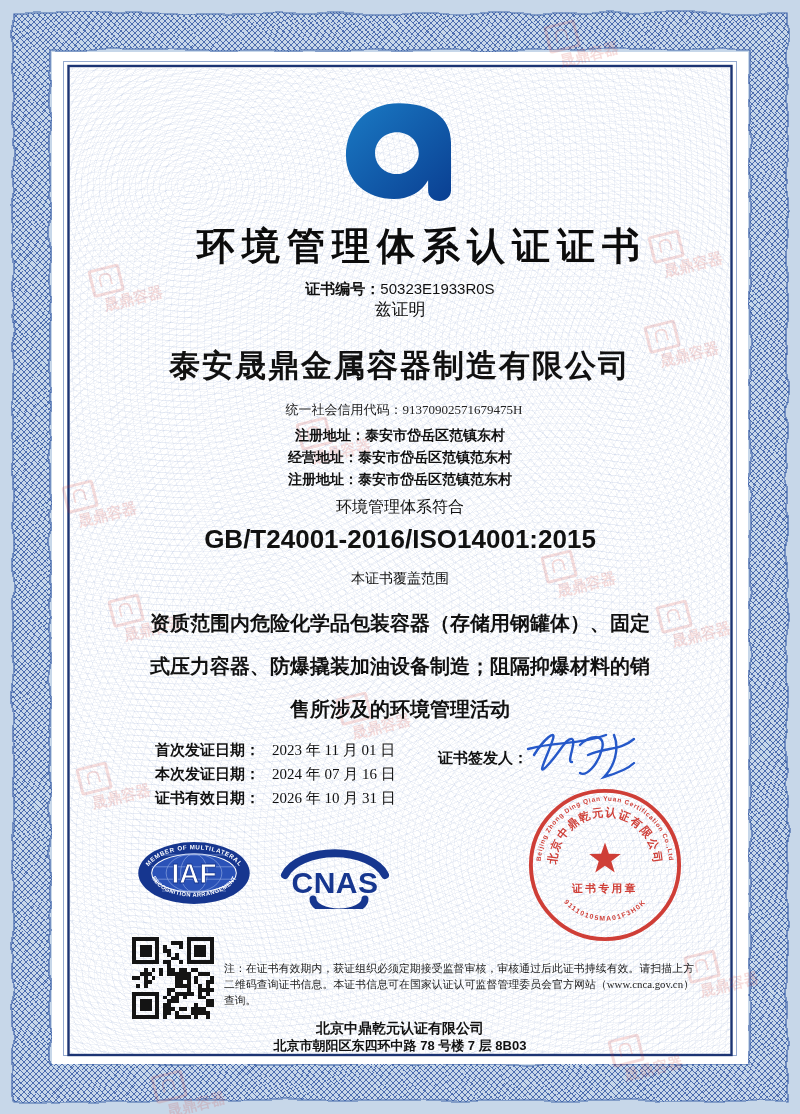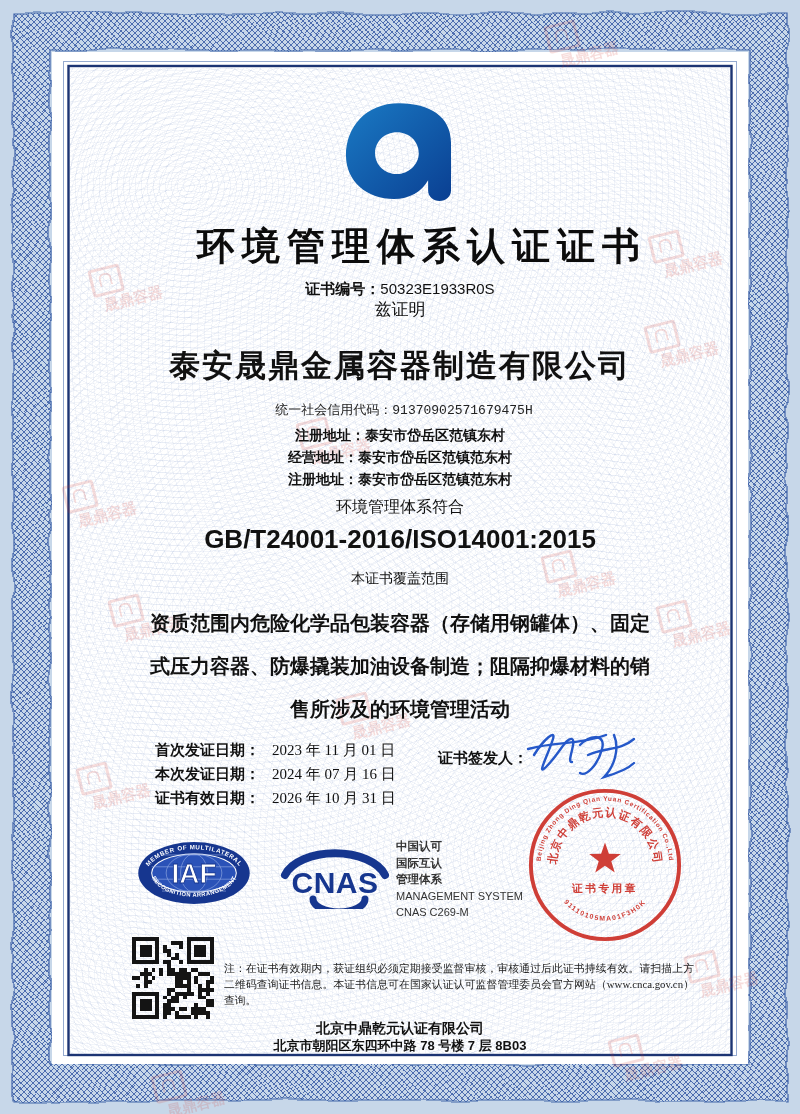--- a/index.html
+++ b/index.html
@@ -19,21 +19,21 @@
   .wm-box{width:26px;height:22px;border:3px solid #d0342c;border-radius:3px;position:relative;}
   .wm-box i{position:absolute;left:6px;top:3px;width:9px;height:11px;border:2.5px solid #d0342c;border-top-left-radius:6px;border-top-right-radius:6px;border-bottom:0;}
   .wm-text{font-size:15px;font-weight:700;margin:1px 0 0 8px;white-space:nowrap;}
   .content{position:absolute;inset:0;z-index:4;}
   .ctr{left:0;right:0;text-align:center;}
   .title{top:221px;font-size:38px;font-weight:900;letter-spacing:7px;color:#0c0c0c;padding-left:44px;}
   .certno{top:280px;font-size:15px;}
   .certno b{font-weight:700;}
   .certify{top:298px;font-size:17px;}
   .company{top:345px;font-size:31px;font-weight:600;letter-spacing:2px;}
-  .credit{top:401px;font-size:13px;font-family:Liberation Mono, monospace;color:#222;margin-left:8px;}
+  .credit{top:401px;font-size:13px;font-family:Liberation Serif, serif;color:#222;margin-left:8px;}
   .addr{font-size:14px;font-weight:700;}
   .a1{top:427px;} .a2{top:449px;} .a3{top:471px;}
   .conform{top:497px;font-size:16px;font-weight:500;}
   .standard{top:524px;font-size:26px;font-weight:900;}
   .scopehead{top:570px;font-size:14px;}
   .scope{left:142px;top:602px;width:516px;font-size:20px;font-weight:800;line-height:43px;text-align:center;}
   .dates{left:155px;top:741px;font-family:"Liberation Serif","DejaVu Serif",serif;font-size:15px;}
   .dates .row{margin-bottom:5px;}
   .dates .lbl{font-weight:700;margin-top:16px;}
   .dates .val{margin-left:12px;}
@@ -236,27 +236,20 @@
         <textPath href="#iafBot" startOffset="50%" text-anchor="middle">RECOGNITION  ARRANGEMENT</textPath>
       </text>
     </svg>
 
     <svg class="abs" style="left:280px;top:839px;" width="110" height="70" viewBox="0 0 110 70">
       <path d="M5 36 A52 30 0 0 1 105 36" fill="none" stroke="#16368f" stroke-width="8" stroke-linecap="round"></path>
       <text x="55" y="54" text-anchor="middle" font-size="30" font-weight="900" fill="#16368f" letter-spacing="0.5">CNAS</text>
       <path d="M33 60 A26 13 0 0 0 85 60" fill="none" stroke="#16368f" stroke-width="7" stroke-linecap="round"></path>
     </svg>
 
-    <div class="abs cnas-text">
-      <div class="cn">中国认可</div>
-      <div class="cn">国际互认</div>
-      <div class="cn">管理体系</div>
-      <div class="en">MANAGEMENT SYSTEM</div>
-      <div class="en">CNAS  C269-M</div>
-    </div>
 
     <svg class="abs" style="left:527px;top:787px;opacity:.92;" width="156" height="156" viewBox="0 0 160 160">
       <defs>
         <path id="sealTop" d="M22.8 113 A66 66 0 1 1 137.2 113"></path>
         <path id="sealCn" d="M30.2 84.4 A50 50 0 1 1 129.8 84.4"></path>
         <path id="sealNum" d="M30.6 108.5 A57 57 0 0 0 129.4 108.5"></path>
       </defs>
       <circle cx="80" cy="80" r="76" fill="none" stroke="#cc2f27" stroke-width="4"></circle>
       <text font-size="6.6" fill="#cc2f27" font-weight="600" letter-spacing="0.8">
         <textPath href="#sealTop" startOffset="50%" text-anchor="middle">Beijing Zhong Ding Qian Yuan Certification Co.,Ltd</textPath>

